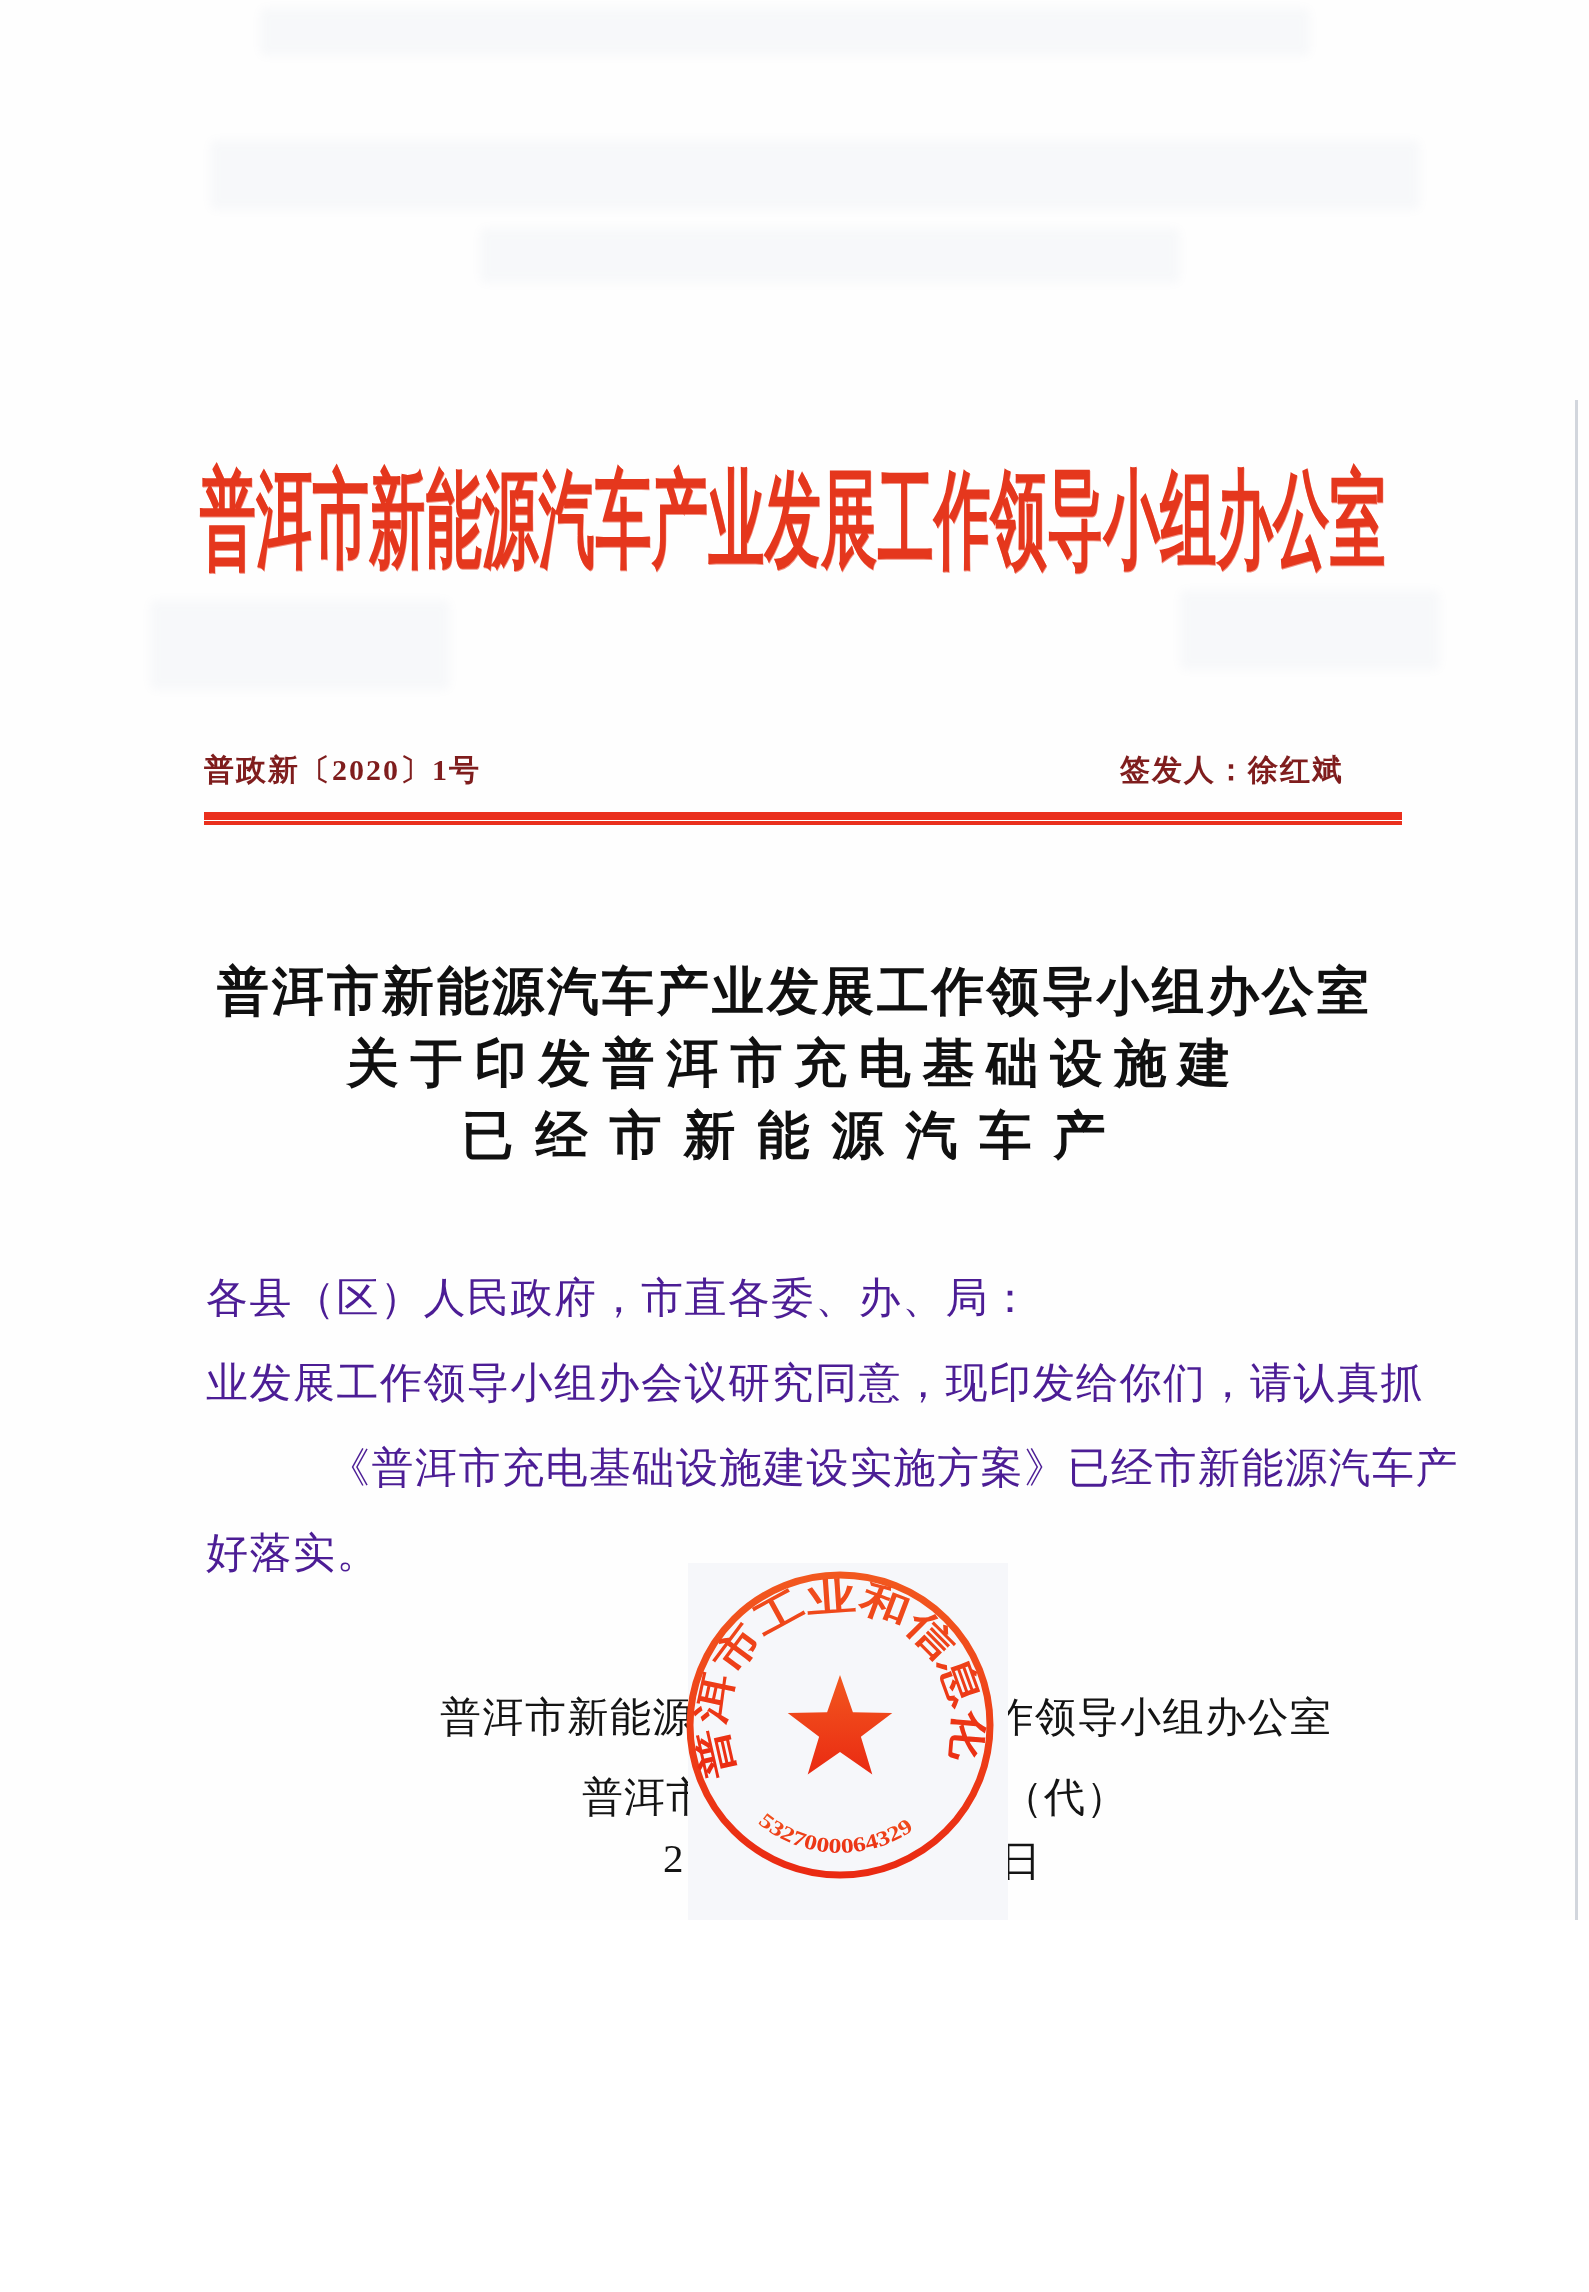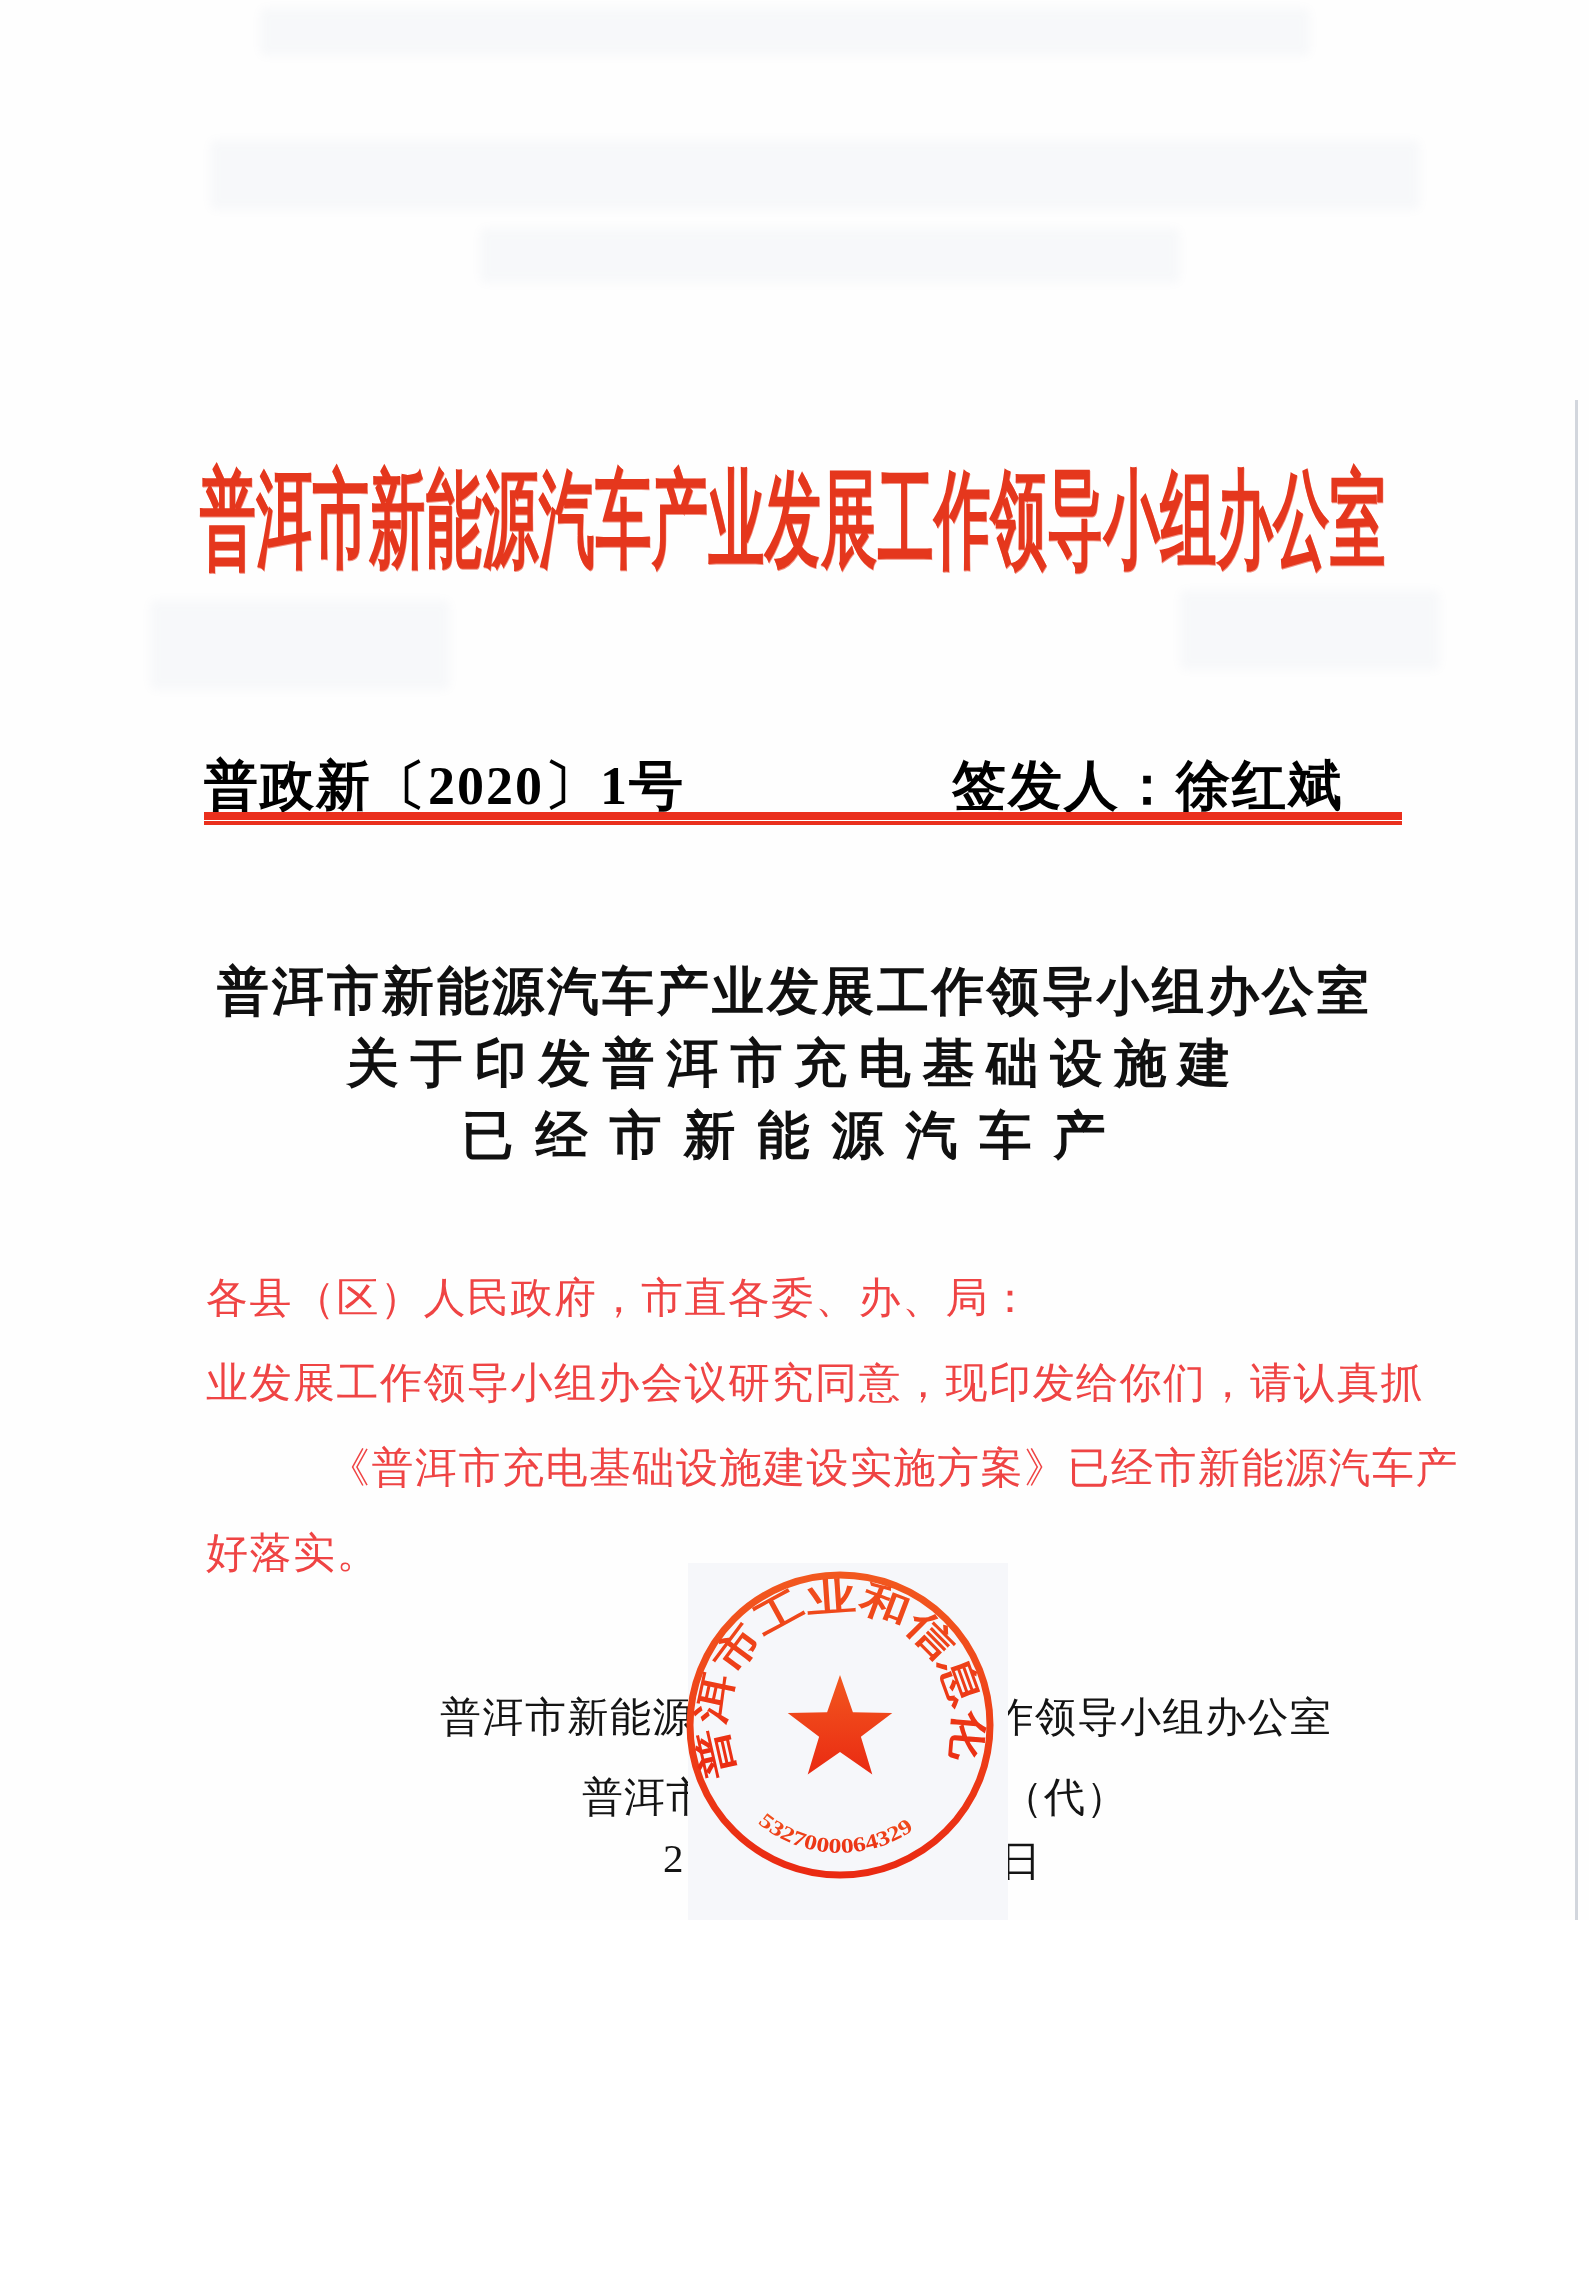--- a/index.html
+++ b/index.html
@@ -26,42 +26,42 @@
     font-size:56px;font-weight:bold;
     letter-spacing:0.5px;white-space:nowrap;
     color:#e5371d;
     transform:scaleY(1.9);
     transform-origin:top center;
     text-align:center;
     text-shadow:0.5px 0.5px 0 rgba(229,55,29,0.55);
   }
   .docnum-row{
     position:absolute;left:204px;top:750px;width:1198px;height:52px;
-    font-size:54px;font-weight:bold;color:#000000;
+    font-size:30px;font-weight:bold;color:#7f1d1d;
   }
   .docnum{position:absolute;left:0;top:0;letter-spacing:2px;white-space:nowrap;}
   .issuer{position:absolute;right:58px;top:0;letter-spacing:2px;white-space:nowrap;}
   .red-rule{
     position:absolute;left:204px;top:812px;width:1198px;height:13px;
     background:linear-gradient(to bottom,
       #ea2f1d 0px,#ea2f1d 8px,
       #ffffff 8px,#ffffff 9.5px,
       #ea2f1d 9.5px,#ea2f1d 13px);
   }
   .doc-title{
     position:absolute;left:0;top:956px;width:1589px;
     text-align:center;font-weight:bold;color:#101010;
     line-height:72px;font-size:52px;
   }
   .doc-title .t1{letter-spacing:3px;white-space:nowrap;}
   .doc-title .t2{letter-spacing:12px;white-space:nowrap;}
   .doc-title .t3{letter-spacing:22px;white-space:nowrap;}
   .body-text{
     position:absolute;left:206px;top:1256px;width:1210px;
-    font-size:42px;line-height:85px;letter-spacing:1.5px;color:#ef4444;
+    font-size:42px;line-height:85px;letter-spacing:1.5px;color:#4c1d95;
   }
   .body-text .line{white-space:nowrap;}
   .body-text .indent{padding-left:122px;}
   .sig{position:absolute;font-size:41px;color:#141414;white-space:nowrap;z-index:1;}
   .sig1{left:440px;top:1690px;letter-spacing:1.5px;}
   .sig2{left:582px;top:1770px;letter-spacing:1px;}
   .date-left{left:663px;top:1834px;}
   .date-right{left:1000px;top:1834px;}
   .stamp-backing{
     position:absolute;left:688px;top:1563px;width:320px;height:390px;

